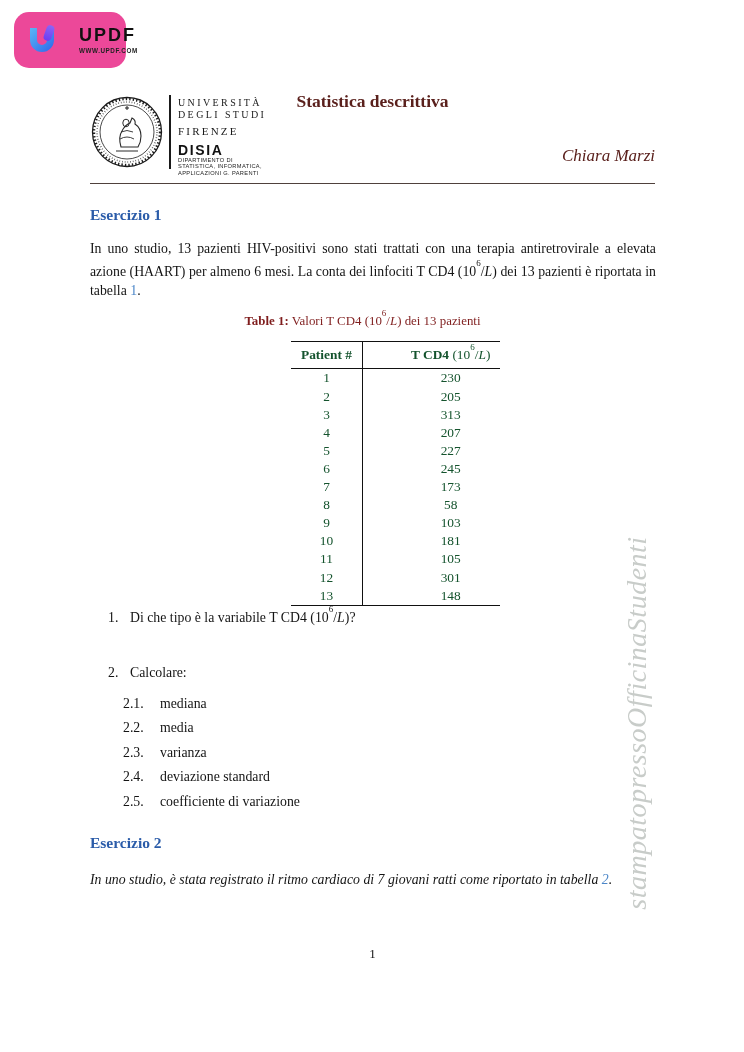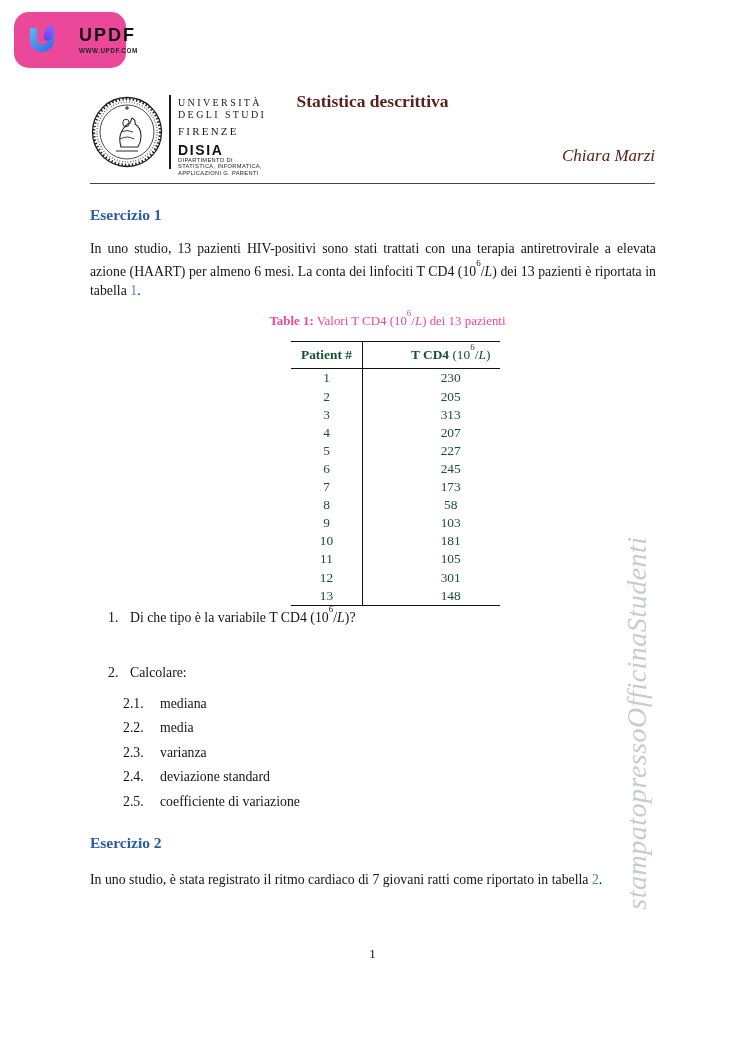--- a/index.html
+++ b/index.html
@@ -73,30 +73,30 @@
   }
   #ex1-heading { top: 206px; }
   #ex2-heading { top: 834px; }
 
   
   .body-par {
     position: absolute; left: 90px; width: 566px;
     font-size: 13.8px; line-height: 19px; text-align: justify; color: #141414;
   }
   #ex1-par { top: 239px; }
-  #ex2-par { top: 870px; text-align: left; }
+  #ex2-par { top: 870px; text-align: left; font-style: italic; }
   .tbl-link { color: #4b86c8; text-decoration: none; cursor: pointer; }
 
   sup.msup { font-size: 9px; position: relative; top: -0.45em; letter-spacing: 0; }
   .mvar { font-style: italic; }
 
   
   .tbl-caption {
-    position: absolute; left: 105px; top: 312px; width: 565px;
-    text-align: center; font-size: 12.9px; color: #ec4899;
+    position: absolute; left: 80px; top: 312px; width: 565px;
+    text-align: center; font-size: 12.9px; color: #7f1d1d;
   }
   .tbl-caption b { font-weight: bold; }
   .data-table {
     position: absolute; left: 291px; top: 341px;
     border-collapse: collapse;
     border-top: 1.6px solid #111;
     border-bottom: 1.6px solid #111;
     font-size: 13.4px; color: #14532d;
   }
   .data-table th {

